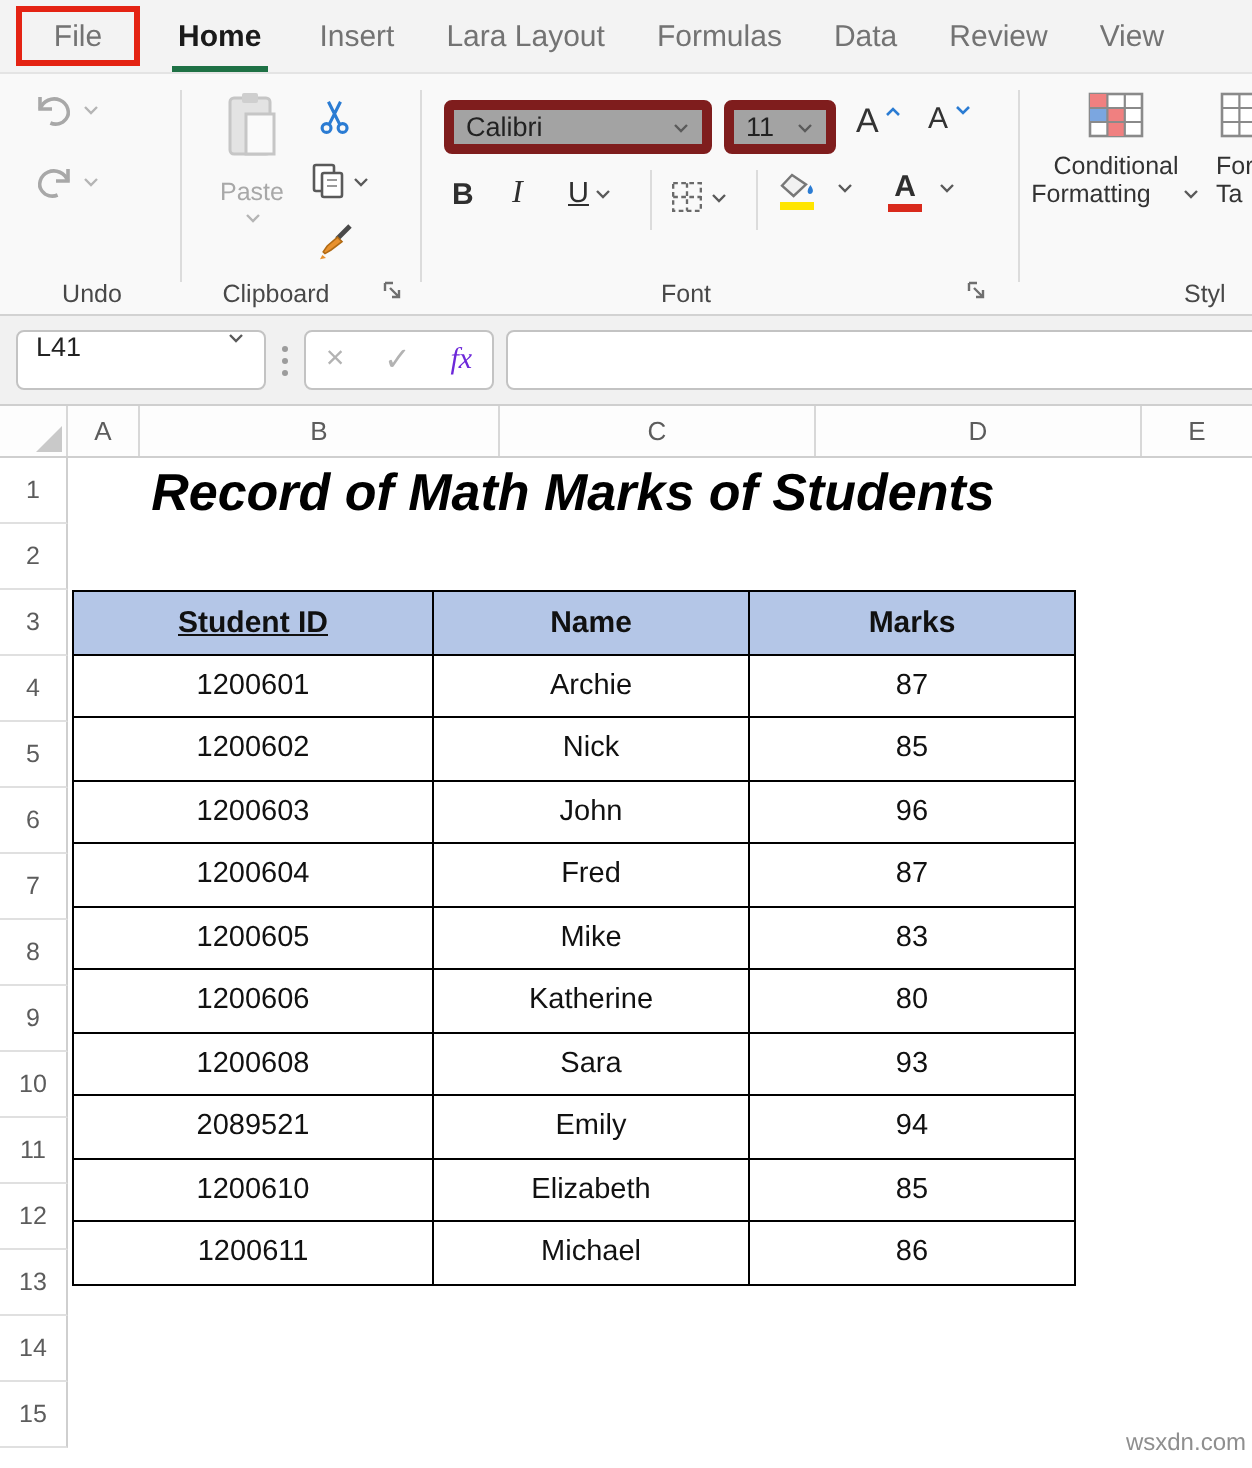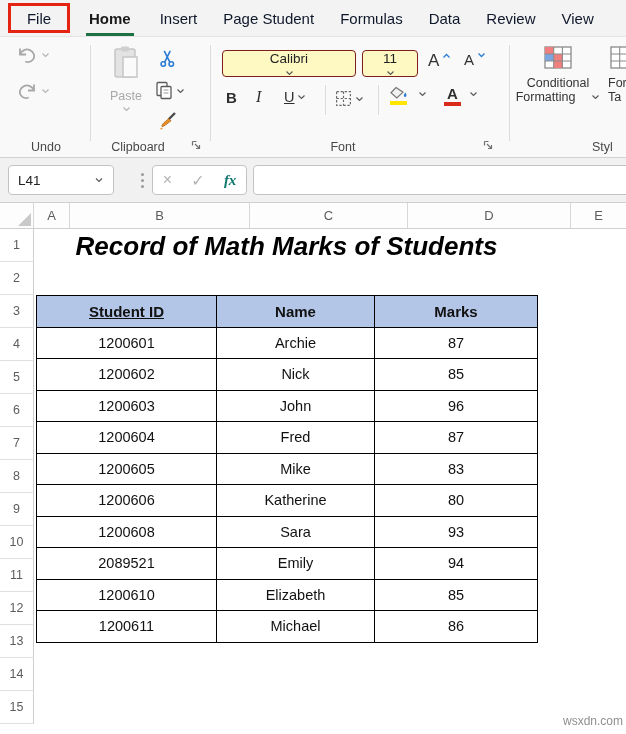--- a/index.html
+++ b/index.html
@@ -2,55 +2,55 @@
 <html><head>
 <meta charset="utf-8">
 <style>
   * { margin:0; padding:0; box-sizing:border-box; }
   html,body { width:626px; height:734px; overflow:hidden; }
   body { font-family:"Liberation Sans", sans-serif; background:#fff; position:relative; }
 
   
   .tabbar { position:absolute; left:0; top:0; width:626px; height:36px; background:#f3f3f3;
             display:flex; align-items:center; }
-  .tab { font-size:15px; color:#0f172a; white-space:nowrap; cursor:default; }
+  .tab { font-size:15px; color:#737373; white-space:nowrap; cursor:default; }
   .tab-file { width:62px; height:30px; margin-left:8px; border:3px solid #e42313;
               display:flex; align-items:center; justify-content:center; }
   .tab-home { position:relative; font-weight:700; color:#1a1a1a; margin-left:16px; padding:0 3px; }
   .tab-home::after { content:""; position:absolute; left:0; right:0; bottom:-9px; height:3px; background:#1e7145; }
   .tab-plain { margin-left:26px; }
 
   
   .ribbon { position:absolute; left:0; top:36px; width:626px; height:122px; background:#f9f9f9;
             border-top:1px solid #e4e4e4; border-bottom:1px solid #d2d2d2; overflow:hidden; }
   .grp-label { position:absolute; font-size:12.5px; color:#484848; text-align:center; }
   .vdiv { position:absolute; top:8px; height:96px; width:1px; background:#dcdcdc; }
   .icon-btn { position:absolute; display:flex; align-items:center; gap:3px; }
   .disabled-txt { color:#a8a8a8; }
-  .combo { position:absolute; height:27px; background:#fef9c3; border:1px solid #7f1d1d; border-radius:4px;
-           display:flex; align-items:center; font-size:13.5px; color:#222; padding:0 6px; justify-content:space-between;flex-direction:column; }
+  .combo { position:absolute; height:27px; background:#a3a3a3; border:5px solid #7f1d1d; border-radius:4px;
+           display:flex; align-items:center; font-size:13.5px; color:#222; padding:0 6px; justify-content:space-between; }
   .glyph-b { font-weight:800; font-size:15px; color:#2f2f2f; }
   .glyph-i { font-family:"Liberation Serif", serif; font-style:italic; font-size:16px; color:#2f2f2f; }
   .glyph-u { font-size:14.5px; text-decoration:underline; color:#2f2f2f; }
   .color-bar { position:absolute; width:17px; height:4px; }
   .bigbtn { position:absolute; display:flex; flex-direction:column; align-items:center; font-size:12.5px; color:#333; }
   .launcher { position:absolute; width:12px; height:12px; }
 
   
   .fbar { position:absolute; left:0; top:158px; width:626px; height:45px; background:#f1f1f1;
           border-bottom:1px solid #cfcfcf; }
-  .namebox { position:absolute; left:8px; top:7px; width:106px; height:30px; background:#fff;
-             border:1px solid #c3c3c3; border-radius:4px; display:flex; align-items:center;
+  .namebox { position:absolute; left:8px; top:7px; width:125px; height:30px; background:#fff;
+             border:1px solid #c3c3c3; border-radius:4px; display:flex; align-items:flex-start;
              justify-content:space-between; padding:0 9px; font-size:13.5px; color:#222; }
   .vdots { position:absolute; left:141px; top:21px; width:3px; height:3px; border-radius:50%;
            background:#9c9c9c; box-shadow:0 -6px 0 #9c9c9c, 0 6px 0 #9c9c9c; }
   .fxgroup { position:absolute; left:152px; top:7px; width:95px; height:30px; background:#fff;
              border:1px solid #c3c3c3; border-radius:4px; display:flex; align-items:center; justify-content:space-around; }
   .fx-cancel, .fx-enter { font-size:16px; color:#b3b3b3; }
-  .fx-fx { font-family:"Liberation Serif", serif; font-style:italic; font-weight:700; font-size:15px; color:#0f766e; }
+  .fx-fx { font-family:"Liberation Serif", serif; font-style:italic; font-weight:400; font-size:15px; color:#6d28d9; }
   .finput { position:absolute; left:253px; top:7px; width:380px; height:30px; background:#fff;
             border:1px solid #c3c3c3; border-radius:4px; }
 
   
   .colheads { position:absolute; left:0; top:203px; width:626px; height:26px; background:#fdfdfd;
               border-bottom:1px solid #cfcfcf; display:flex; }
   .ch { border-right:1px solid #d8d8d8; display:flex; align-items:center; justify-content:center;
         font-size:13px; color:#5c5c5c; height:100%; }
   .corner { position:relative; }
   .corner-tri { position:absolute; right:2px; bottom:2px; width:0; height:0;
@@ -70,21 +70,21 @@
 </style>
 </head>
 <body>
 
 <div class="tabbar">
   <div class="tab tab-file">
       <span>File</span>
     </div>
   <div class="tab tab-home">Home</div>
   <div class="tab tab-plain">Insert</div>
-  <div class="tab tab-plain">Page Student</div>
+  <div class="tab tab-plain">Lara Layout</div>
   <div class="tab tab-plain">Formulas</div>
   <div class="tab tab-plain">Data</div>
   <div class="tab tab-plain">Review</div>
   <div class="tab tab-plain">View</div>
 </div>
 
 <div class="ribbon">
 
   <div class="icon-btn" style="left:16px; top:8px;">
     <span>

